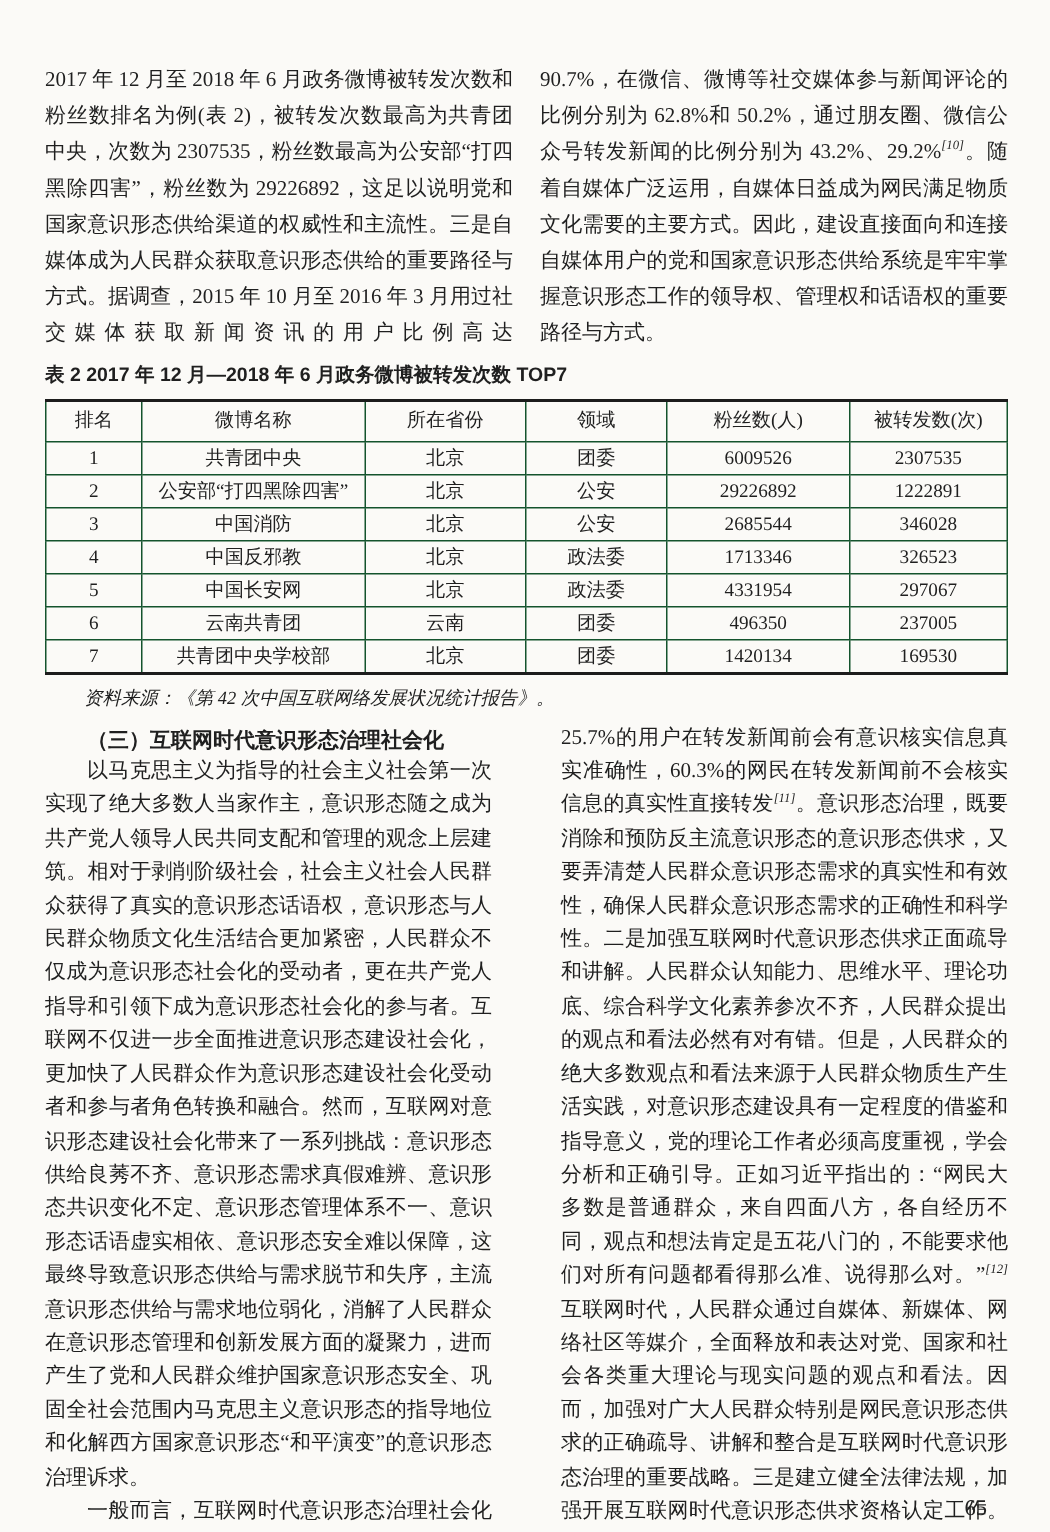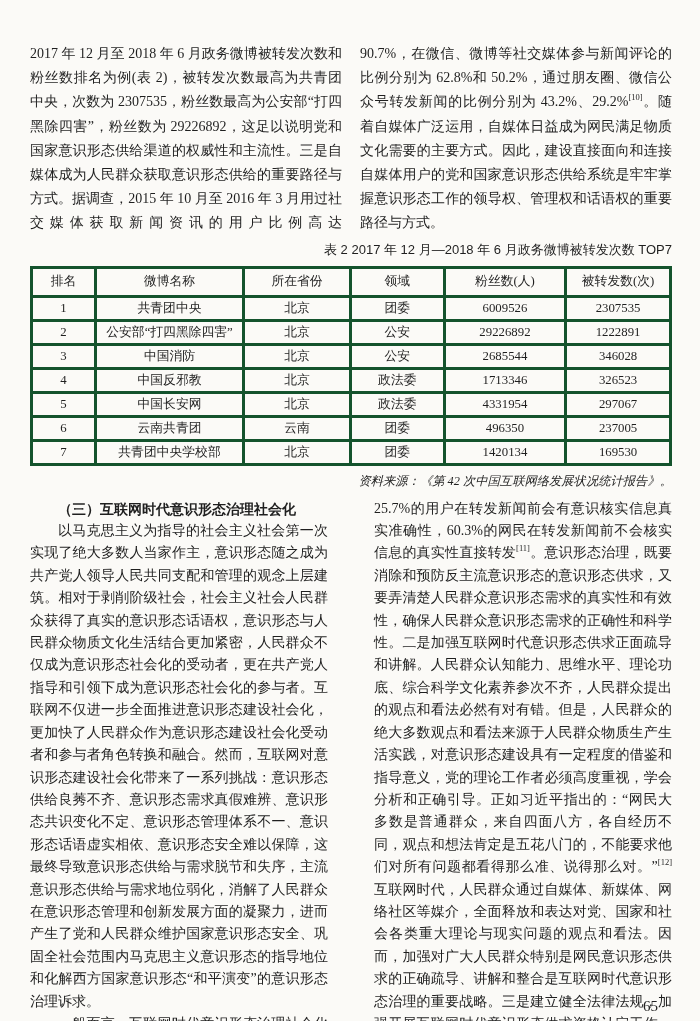--- a/index.html
+++ b/index.html
@@ -20,67 +20,67 @@
   .cols.bottom .col { font-size: 14px; line-height: 22.4px; }
 
   .para { margin: 0; }
   .para.indent { text-indent: 2em; }
   .para.cont   { text-align-last: justify; }
 
   sup {
     font-size: 8.5px;
     line-height: 0;
     vertical-align: super;
+    font-style: italic;
   }
 
   .section-heading {
     margin: 0;
     font-family: "Liberation Sans", "DejaVu Sans", sans-serif;
     font-weight: 700;
     font-size: 14px;
     line-height: 22.4px;
     text-indent: 2em;
     text-align: left;
   }
 
   .table-block { margin-top: 4px; }
   .table-title {
-    text-align: right;
+    text-align: left;
     font-family: "Liberation Sans", "DejaVu Sans", sans-serif;
-    font-weight: 400;
+    font-weight: 700;
     font-size: 13px;
     line-height: 20px;
     margin: 2px 0 6px 0;
   }
   table.top7 {
     width: 100%;
     border-collapse: collapse;
     table-layout: fixed;
     border-top: 2.5px solid #1c1c1c;
     border-bottom: 2px solid #1c1c1c;
   }
   table.top7 th, table.top7 td {
-    border: 3px solid #14532d;
+    border: 1px solid #14532d;
     font-weight: 400;
     text-align: center;
     font-size: 12.8px;
     line-height: 15px;
     padding: 3px 2px;
     overflow: hidden;
     white-space: nowrap;
   }
   table.top7 th { padding: 5.5px 2px; }
 
   .source-note {
     font-size: 12.3px;
     font-style: italic;
     line-height: 18px;
     margin: 6px 0 8px 0;
     padding-left: 26px;
-    text-align: right;
   }
 
   .cols.bottom { margin-top: 5px; gap: 46px; }
 
   .page-number {
     position: absolute;
     right: 42px;
     bottom: 6px;
     font-size: 15px;
     color: #222;

